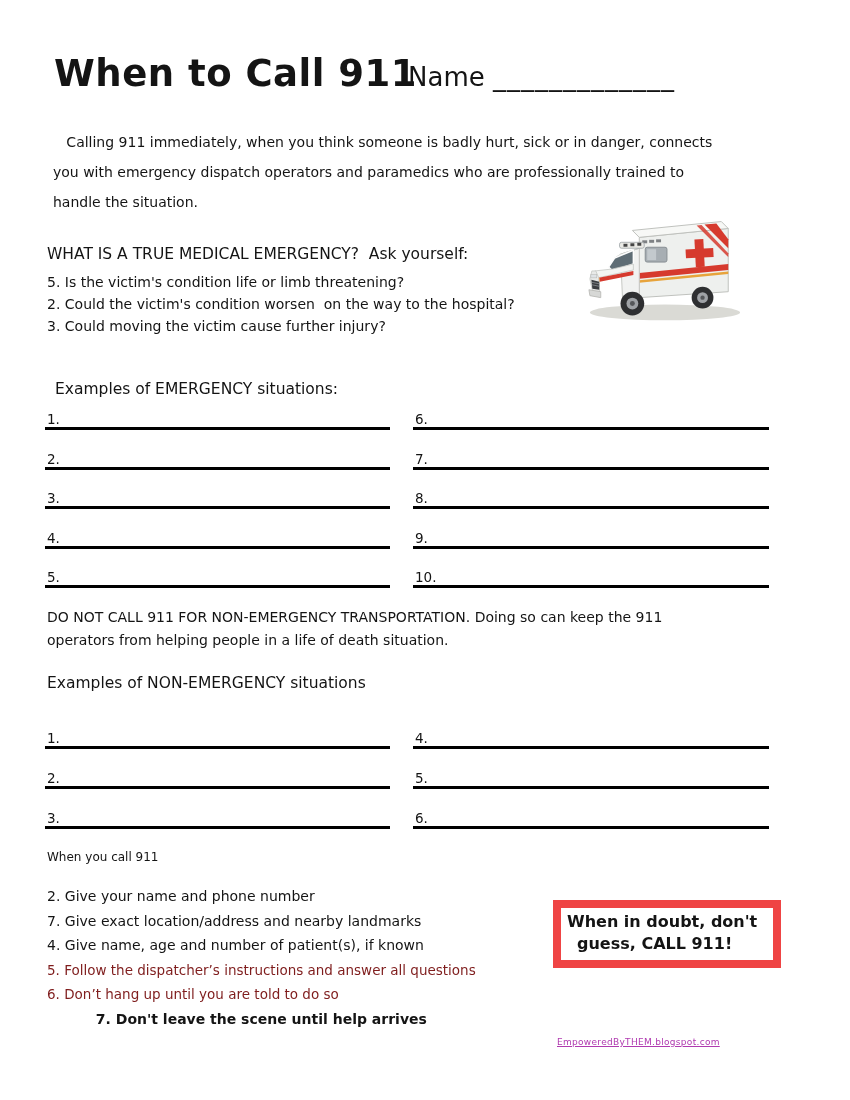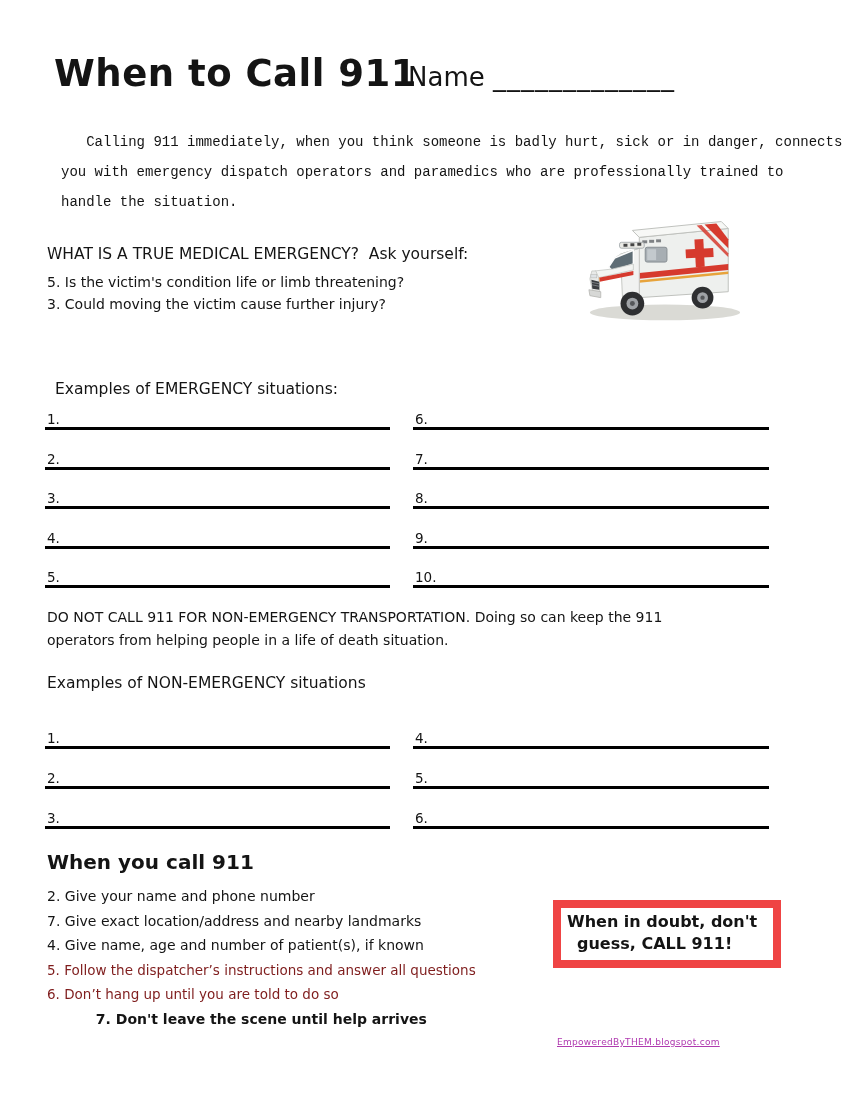--- a/index.html
+++ b/index.html
@@ -8,35 +8,35 @@
     font-family:"DejaVu Sans","Liberation Sans",sans-serif;color:#141414;
     overflow:hidden;
   }
   .abs{position:absolute;}
   .pre{white-space:pre;}
   .title{
     left:54px;top:52px;font-size:37px;font-weight:700;letter-spacing:.5px;
   }
   .name-line{left:408px;top:62px;font-size:26px;font-weight:400;}
   .name-line .blank{letter-spacing:1px;}
-  .intro{left:61px;top:127px;font-size:14px;line-height:30px;font-family:Liberation Mono, monospace;}
+  .intro{left:53px;top:127px;font-size:14px;line-height:30px;}
   .med-heading{left:47px;top:245px;font-size:15.5px;}
   .med-questions{left:47px;top:271px;font-size:14px;line-height:22px;}
   .section-heading{font-size:15.5px;}
   .em-heading{left:47px;top:380px;margin-left:8px;}
   .ne-heading{left:47px;top:674px;}
   .blank-row{
     position:absolute;height:24px;border-bottom:3px solid #000;
     display:flex;align-items:flex-end;
   }
   .blank-row .num{font-size:13.5px;padding-left:2px;line-height:15px;}
   .col-left{left:45px;width:345px;}
   .col-right{left:413px;width:356px;}
   .dnc{left:47px;top:606px;font-size:14px;line-height:23px;}
-  .wyc-heading{left:47px;top:850px;font-size:20px;font-weight:bold;}
+  .wyc-heading{left:47px;top:850px;font-size:12px;}
   .steps{left:47px;top:884px;font-size:14px;line-height:24.6px;}
   .steps .alt{font-size:13.5px;color:#7f1d1d;}
   .steps .strong{font-weight:700;text-align:center;}
   .doubt-box{
     left:553px;top:900px;width:200px;border:8px solid #ef4444;
     padding:3px 6px 5px 6px;font-size:16px;font-weight:700;line-height:22px;
   }
   .doubt-box .l2{padding-left:10px;}
   .src-link{
     left:557px;top:1037px;font-size:9px;color:#b03ab0;
@@ -115,20 +115,21 @@
   <circle cx="53" cy="97" r="6" fill="#9fa2a6"></circle>
   <circle cx="53" cy="97" r="2.5" fill="#55575a"></circle>
   <circle cx="124" cy="91" r="11" fill="#2e2f31"></circle>
   <circle cx="124" cy="91" r="5.5" fill="#9fa2a6"></circle>
   <circle cx="124" cy="91" r="2.2" fill="#55575a"></circle>
 </svg>
 
 <div class="abs med-heading pre">WHAT IS A TRUE MEDICAL EMERGENCY?  Ask yourself:</div>
 <div class="abs med-questions">
   <div class="pre">5. Is the victim's condition life or limb threatening?</div>
+  <div class="pre">2. Could the victim's condition worsen  on the way to the hospital?</div>
   <div class="pre">3. Could moving the victim cause further injury?</div>
 </div>
 
 <div class="abs section-heading em-heading pre">Examples of EMERGENCY situations:</div>
 
 <div class="blank-row col-left" style="top:403px">
     <span class="num">1.</span>
   </div>
 <div class="blank-row col-left" style="top:442.5px">
     <span class="num">2.</span>

